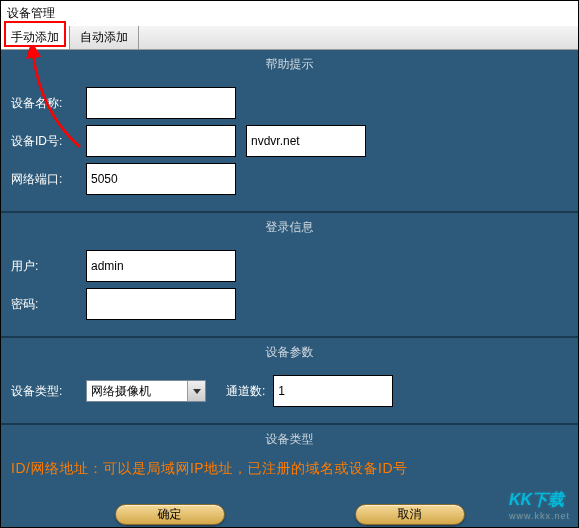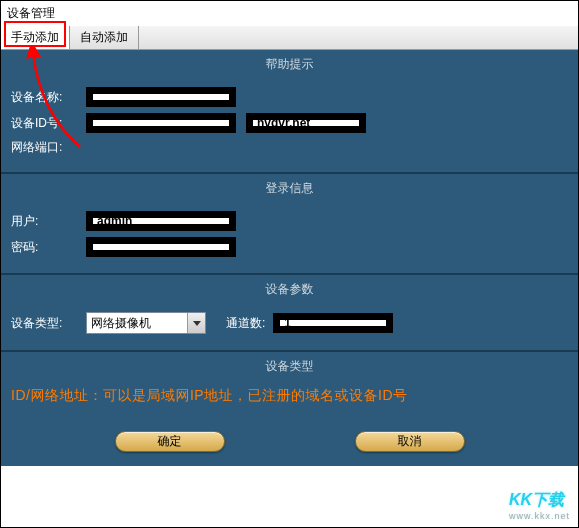--- a/index.html
+++ b/index.html
@@ -9,21 +9,21 @@
 .tab { padding: 4px 10px; border-right: 1px solid #999; font-size: 12px; cursor: pointer; display: flex; align-items: center; }
 .tab.active { background: #fff; }
 .highlight-box { position: absolute; border: 2px solid #ff0000; pointer-events: none; }
 .arrow-svg { position: absolute; pointer-events: none; }
 .content { background: #2d5a7a; padding: 0; }
 .section-title { text-align: center; color: #d0d8e0; font-size: 12px; padding: 6px 0 4px; }
 .section-body { padding: 4px 10px 10px; border-bottom: 2px solid #1a3a52; }
 .row { display: flex; align-items: center; margin: 6px 0; }
 .label { width: 75px; color: #fff; font-size: 12px; text-align: left; }
 .plain-label { color: #fff; font-size: 12px; margin: 0 8px 0 20px; }
-input[type=text], input[type=password] { height: 20px; background: #fff; border: 7px solid #000000; padding: 1px 4px; font-size: 12px; font-weight: bold; }
+input[type=text], input[type=password] { height: 32px; background: #fff; border: 1px solid #000000; padding: 1px 4px; font-size: 12px; }
 .w-med { width: 150px; }
 .w-sm { width: 120px; }
 .select-wrap { position: relative; display: inline-block; }
 select { height: 22px; width: 120px; background: #fff; border: 1px solid #7a8a9a; font-size: 12px; padding: 1px 4px; appearance: none; }
 .sel-btn { position: absolute; right: 1px; top: 1px; width: 18px; height: 20px; background: linear-gradient(#f0f0f0,#ccc); border-left: 1px solid #999; display: flex; align-items: center; justify-content: center; pointer-events: none; }
 .sel-btn::after { content:""; border-left:4px solid transparent; border-right:4px solid transparent; border-top:5px solid #333; }
 .help-text { color: #ff7b00; font-size: 14px; padding: 8px 10px 14px; filter: blur(0.5px); letter-spacing: 0.5px; }
 .btn-row { display: flex; justify-content: center; gap: 130px; padding: 12px 0 14px; background: #2d5a7a; }
 .btn { width: 110px; height: 21px; border-radius: 13px; background: linear-gradient(#f5d99a, #d4a94a); border: 1px solid #8a6a2a; box-shadow: inset 0 1px 0 rgba(255,255,255,0.6), 0 1px 2px rgba(0,0,0,0.4); color: #000; font-size: 12px; cursor: pointer; }
 .watermark { position: absolute; right: 8px; bottom: 6px; color: #00c8e8; font-style: italic; font-weight: bold; font-size: 16px; text-shadow: 0 0 3px rgba(0,200,232,0.4); opacity: 0.85; pointer-events: none; }
@@ -64,20 +64,21 @@
       <input type="text" class="w-med" value="" style="">
     </div>
     <div class="row">
       <span class="label">设备ID号:</span>
       <input type="text" class="w-med" value="" style="">
       <span style="width:10px"></span>
       <input type="text" class="w-sm" value="nvdvr.net" style="">
     </div>
     <div class="row">
       <span class="label">网络端口:</span>
+      <input type="text" class="w-med" value="5050" style="">
     </div>
   </div>
 
   <div class="section-title">登录信息</div>
   <div class="section-body">
     <div class="row">
       <span class="label">用户:</span>
       <input type="text" class="w-med" value="admin" style="">
     </div>
     <div class="row">

